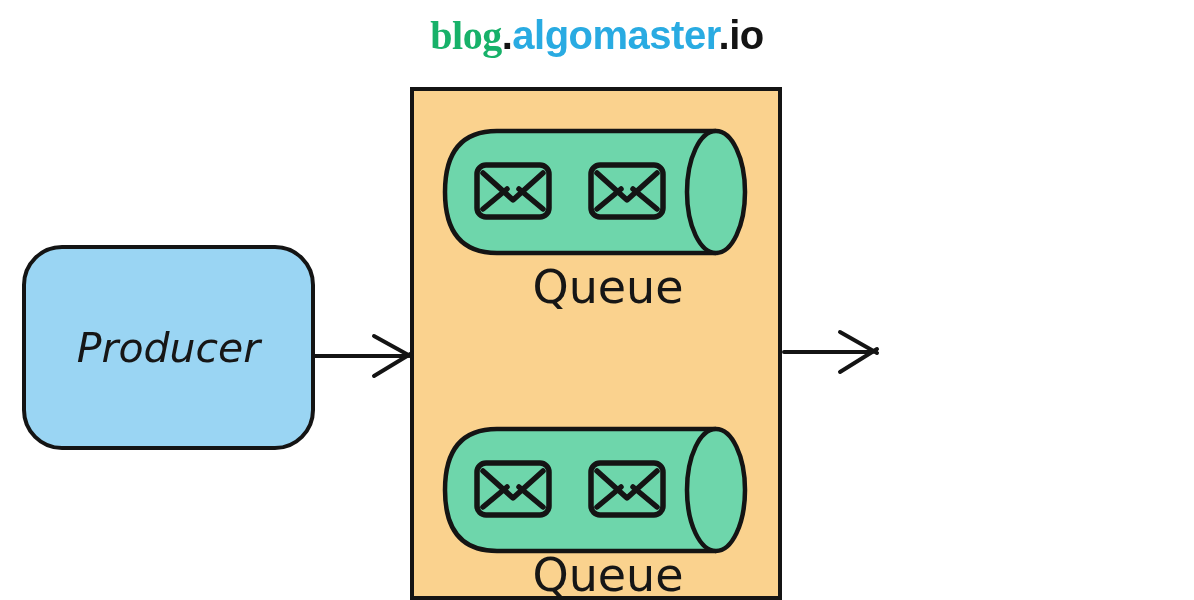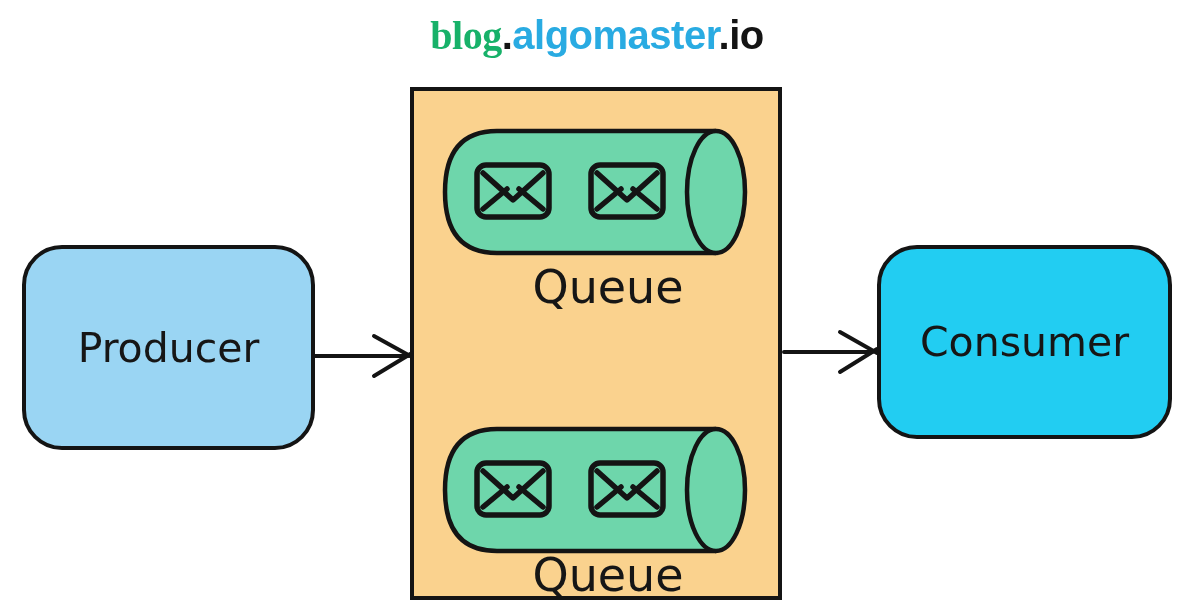--- a/index.html
+++ b/index.html
@@ -13,21 +13,21 @@
     font-family:"Liberation Sans",sans-serif;font-weight:800;font-size:40px;
     letter-spacing:-0.5px;white-space:nowrap;
   }
   .t-green{color:#17b169;font-family:Liberation Serif, serif;}
   .t-blue{color:#29abe2;}
   .t-dark{color:#141414;}
   
   .node{
     position:absolute;box-sizing:border-box;border:4px solid #141414;
     border-radius:40px;display:flex;align-items:center;justify-content:center;
-    font-size:41px;font-weight:500;
+    font-size:41px;font-weight:500;font-style:italic;
   }
   .producer{left:22px;top:245px;width:293px;height:205px;background:#9ad5f3;}
   .consumer{left:877px;top:245px;width:295px;height:194px;background:#22cdf2;}
   
   .panel{
     position:absolute;box-sizing:border-box;left:410px;top:87px;width:372px;height:513px;
     background:#fad28e;border:4px solid #141414;overflow:hidden;
   }
   .cyl{position:absolute;left:27px;width:310px;height:128px;}
   .cyl1{top:37px;}
@@ -85,23 +85,20 @@
           <use href="#env-shape"></use>
         </g>
       <g transform="translate(147,34)">
           <use href="#env-shape"></use>
         </g>
     </svg>
     <div class="qlabel qlabel2">Queue</div>
 
   </div>
 
-  <div class="node consumer">
-    <span>Consumer</span>
-  </div>
 
   <svg class="arrows" viewBox="0 0 1194 600">
     <g fill="none" stroke="#141414" stroke-width="4" stroke-linecap="round">
       <path d="M314,356 H408"></path>
       <path d="M374,336 L412,357"></path>
       <path d="M374,376 L412,353"></path>
     </g>
     <g fill="none" stroke="#141414" stroke-width="4" stroke-linecap="round">
       <path d="M784,352 H872"></path>
       <path d="M840,332 L877,353"></path>

